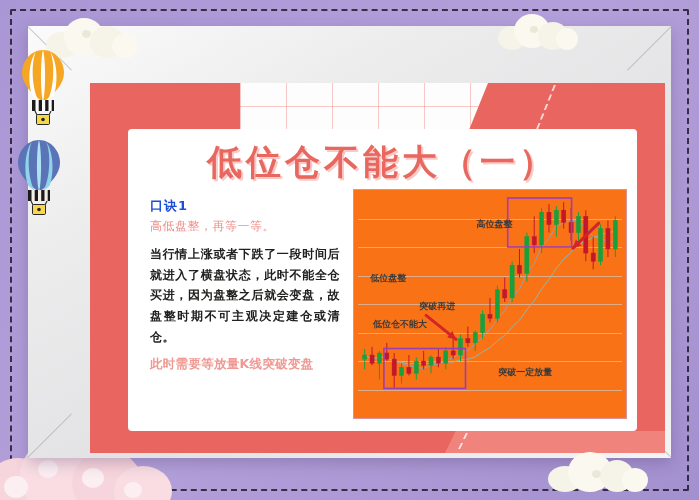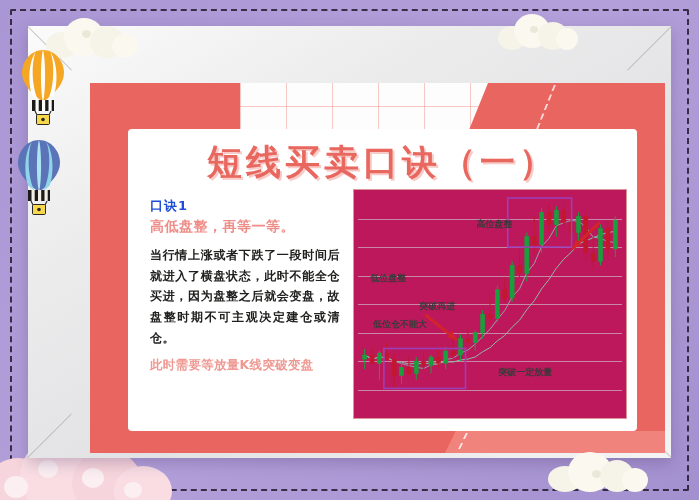--- a/index.html
+++ b/index.html
@@ -92,37 +92,37 @@
     font-family:"DejaVu Sans","Liberation Sans",sans-serif;
   }
 
   
   .text-col{position:absolute;left:22px;top:68px;width:190px;}
   .kouju-label{
     font-size:13px;font-weight:bold;color:#1d4ed8;letter-spacing:1px;
     margin-bottom:3px;font-family:"DejaVu Sans","Liberation Sans",sans-serif;
   }
   .kouju-sub{
-    font-size:14px;font-weight:bold;color:#ef8e89;letter-spacing:.5px;
+    font-size:12px;font-weight:normal;color:#ef8e89;letter-spacing:.5px;
     margin-bottom:9px;font-family:"DejaVu Sans","Liberation Sans",sans-serif;
   }
   .body-text{
     font-size:12px;font-weight:bold;color:#20201f;line-height:1.72;
     letter-spacing:.4px;text-align:justify;
     font-family:"DejaVu Sans","Liberation Sans",sans-serif;
   }
   .footnote{
     margin-top:9px;font-size:12.5px;font-weight:bold;color:#f09892;letter-spacing:.3px;
     font-family:"DejaVu Sans","Liberation Sans",sans-serif;
   }
 
   
   .chart-box{
     position:absolute;left:225px;top:60px;width:272px;height:228px;
-    border:1.5px solid #d9959a;background:#be185d;overflow:hidden;
+    border:1.5px solid #d9959a;background:#f97316;overflow:hidden;
   }
   .chart-svg{display:block;width:100%;height:100%;}
   .ann{
     font-size:9px;font-weight:bold;fill:#3a3a3a;
     font-family:"DejaVu Sans","Liberation Sans",sans-serif;
   }
 
   
   .cloud{position:absolute;}
   .cloud span{position:absolute;border-radius:50%;}
@@ -155,21 +155,21 @@
 
     <div class="panel-pink">
       <div class="panel-grid"></div>
       <div class="panel-band"></div>
       <div class="panel-band-dash"></div>
       <div class="panel-bottom-band"></div>
       <div class="panel-bottom-dash"></div>
 
       <div class="card-white">
 
-        <div class="title">短线买卖口诀（一）</div>
+        <div class="title">低位仓不能大（一）</div>
 
         <div class="text-col">
           <div class="kouju-label">口诀1</div>
           <div class="kouju-sub">高低盘整，再等一等。</div>
           <div class="body-text">当行情上涨或者下跌了一段时间后就进入了横盘状态，此时不能全仓买进，因为盘整之后就会变盘，故盘整时期不可主观决定建仓或清仓。</div>
           <div class="footnote">此时需要等放量K线突破变盘</div>
         </div>
 
         <div class="chart-box">
           <svg class="chart-svg" viewBox="0 0 272 228" preserveAspectRatio="none">

